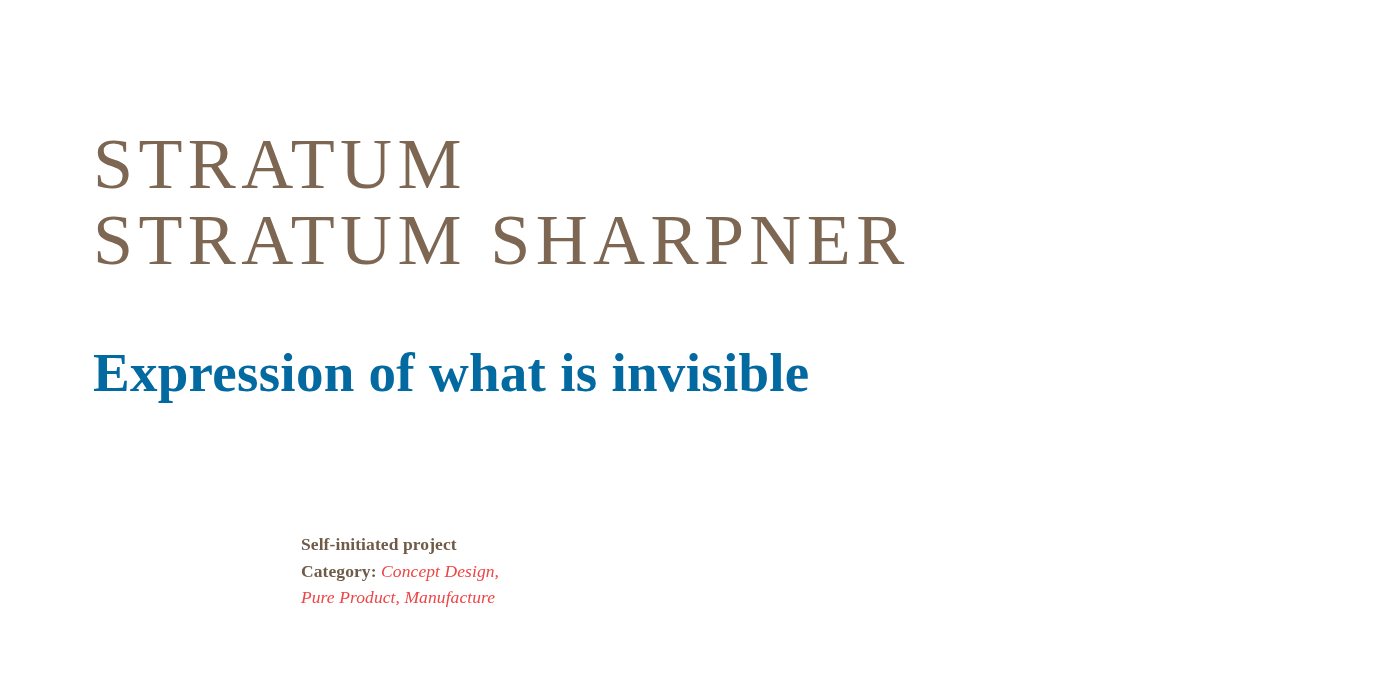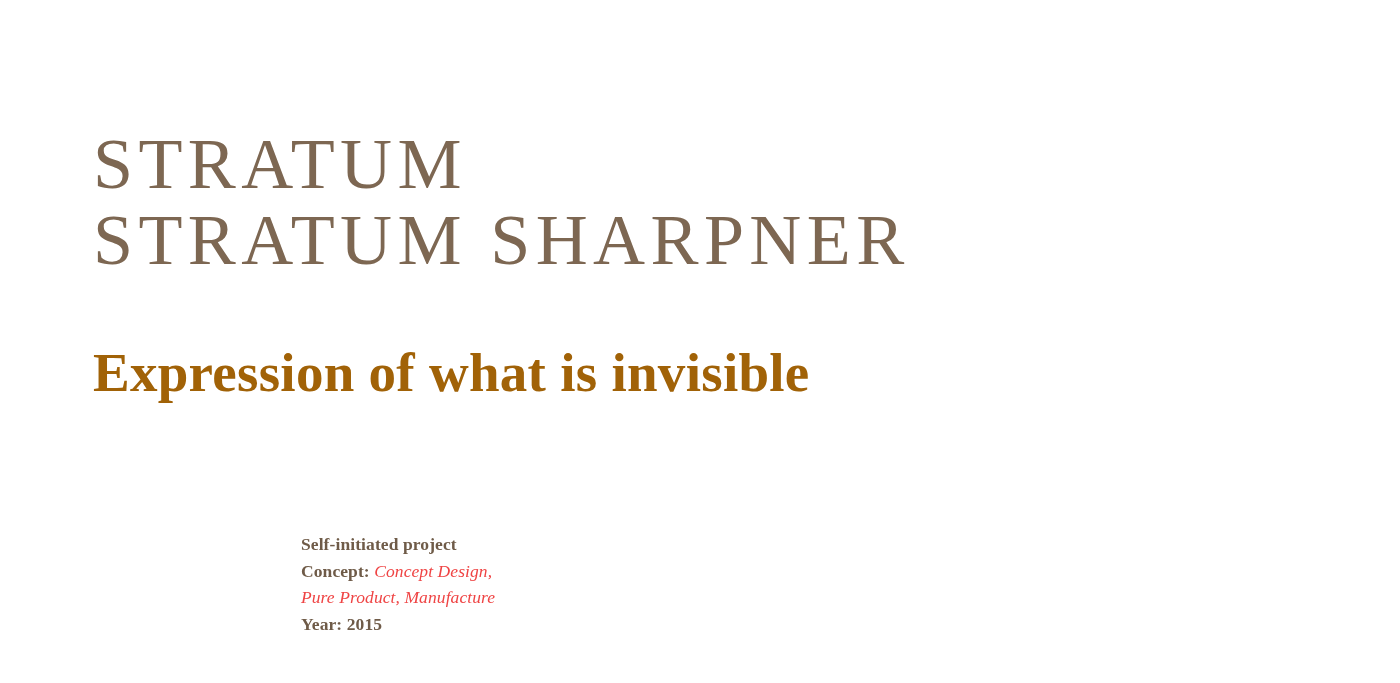--- a/index.html
+++ b/index.html
@@ -41,21 +41,21 @@
 
   
   .subtitle {
     position: absolute;
     left: 93px;
     top: 343px;
     font-family: "Liberation Serif", "DejaVu Serif", serif;
     font-size: 55px;
     font-weight: 700;
     letter-spacing: 0.005em;
-    color: #a16207;
+    color: #0369a1;
     white-space: nowrap;
     margin: 0;
     line-height: 60px;
   }
 
   
   .meta-block {
     position: absolute;
     left: 301px;
     top: 531px;
@@ -89,23 +89,20 @@
     <div class="title-line">STRATUM SHARPNER</div>
   </div>
 
   <div class="subtitle">Expression of what is invisible</div>
 
   <div class="meta-block">
     <div class="meta-line">
       <span class="meta-strong">Self-initiated project</span>
     </div>
     <div class="meta-line">
-      <span class="meta-strong">Concept:</span><span class="meta-italic"> Concept Design,</span>
+      <span class="meta-strong">Category:</span><span class="meta-italic"> Concept Design,</span>
     </div>
     <div class="meta-line">
       <span class="meta-italic">Pure Product, Manufacture</span>
-    </div>
-    <div class="meta-line">
-      <span class="meta-strong">Year:</span><span class="meta-strong"> 2015</span>
     </div>
   </div>
 
 </div>
 
 </body></html>

